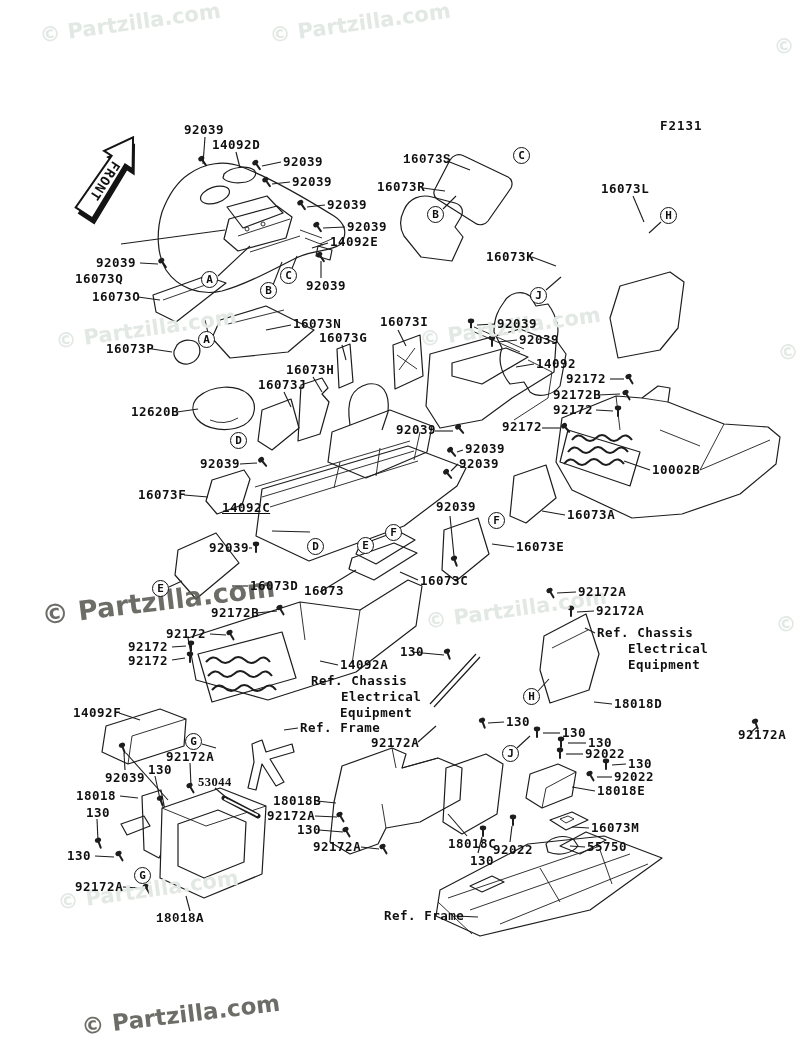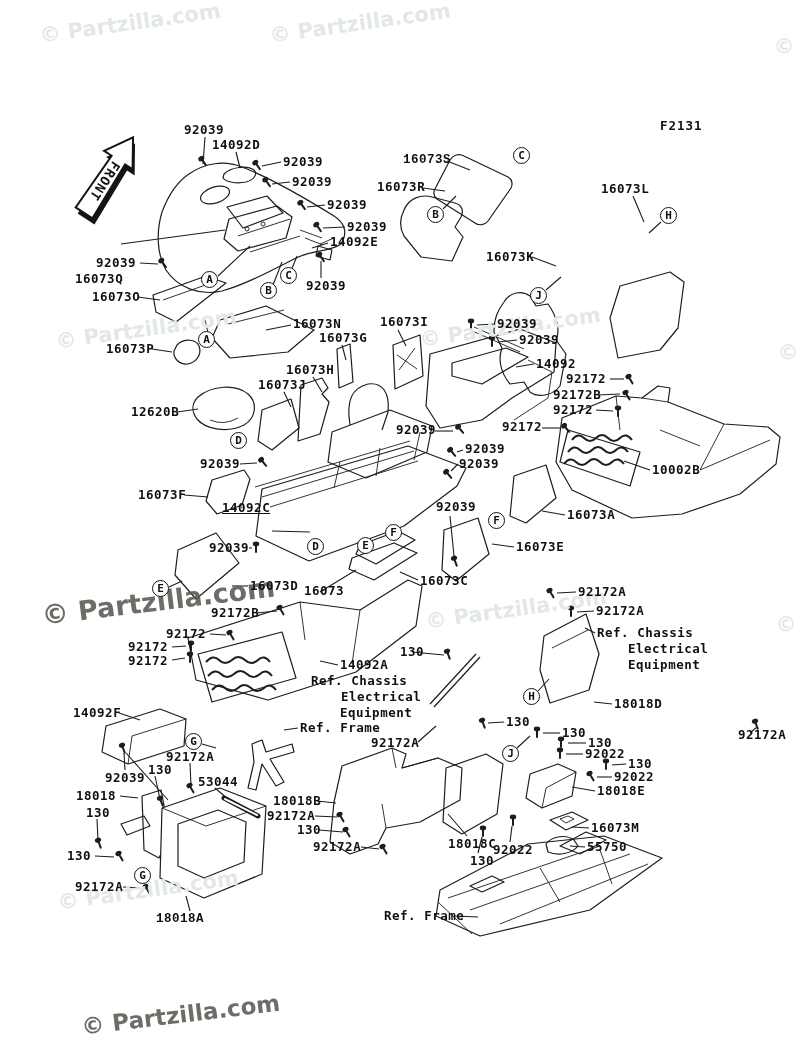--- a/index.html
+++ b/index.html
@@ -499,21 +499,21 @@
       <div class="label" style="left: 585px; top: 748px;">92022</div>
       <div class="label" style="left: 628px; top: 758px;">130</div>
       <div class="label" style="left: 614px; top: 771px;">92022</div>
       <div class="label" style="left: 597px; top: 785px;">18018E</div>
       <div class="label" style="left: 591px; top: 822px;">16073M</div>
       <div class="label" style="left: 587px; top: 841px;">55750</div>
       <div class="label" style="left: 738px; top: 729px;">92172A</div>
       <div class="label" style="left: 105px; top: 772px;">92039</div>
       <div class="label" style="left: 166px; top: 751px;">92172A</div>
       <div class="label" style="left: 148px; top: 764px;">130</div>
-      <div class="label" style="left: 198px; top: 776px;">53044</div>
+      <div class="label" style="left: 198px; top: 776px; font-family: Liberation Serif, serif;">53044</div>
       <div class="label" style="left: 76px; top: 790px;">18018</div>
       <div class="label" style="left: 86px; top: 807px;">130</div>
       <div class="label" style="left: 67px; top: 850px;">130</div>
       <div class="label" style="left: 75px; top: 881px;">92172A</div>
       <div class="label" style="left: 156px; top: 913px; font-family: Liberation Mono, monospace;">18018A</div>
       <div class="label" style="left: 273px; top: 795px;">18018B</div>
       <div class="label" style="left: 267px; top: 810px;">92172A</div>
       <div class="label" style="left: 297px; top: 824px;">130</div>
       <div class="label" style="left: 313px; top: 841px;">92172A</div>
       <div class="label" style="left: 448px; top: 838px;">18018C</div>

